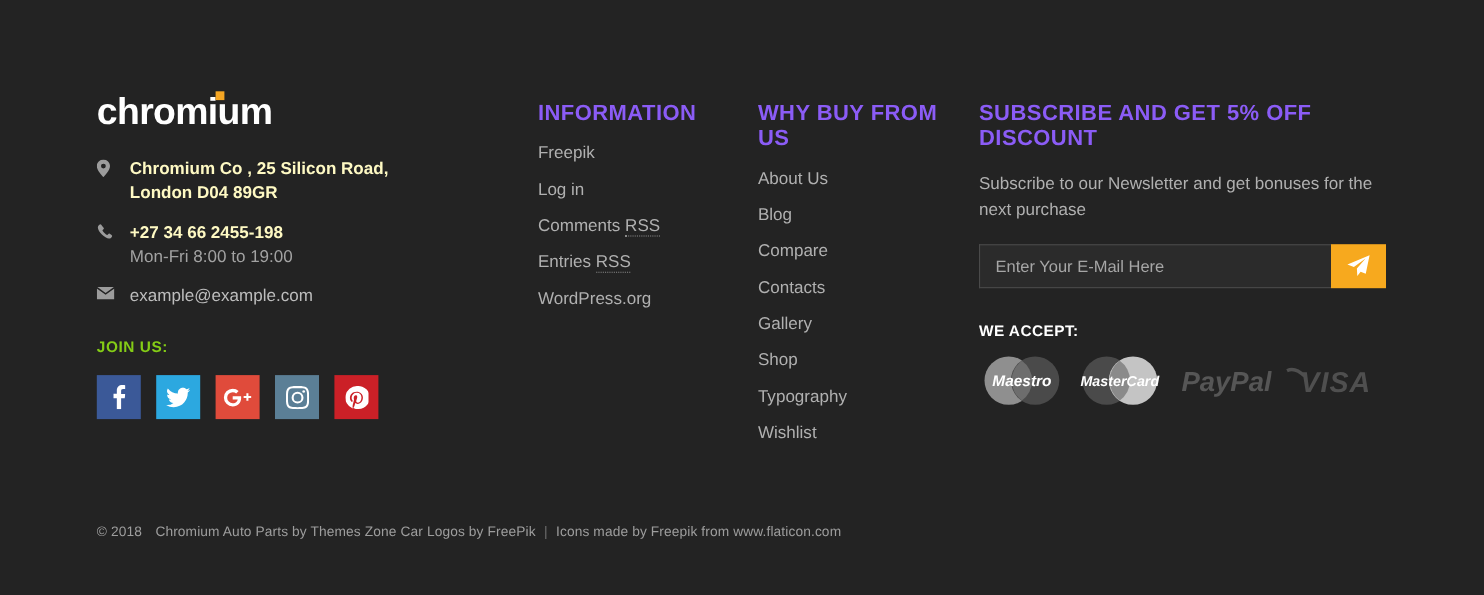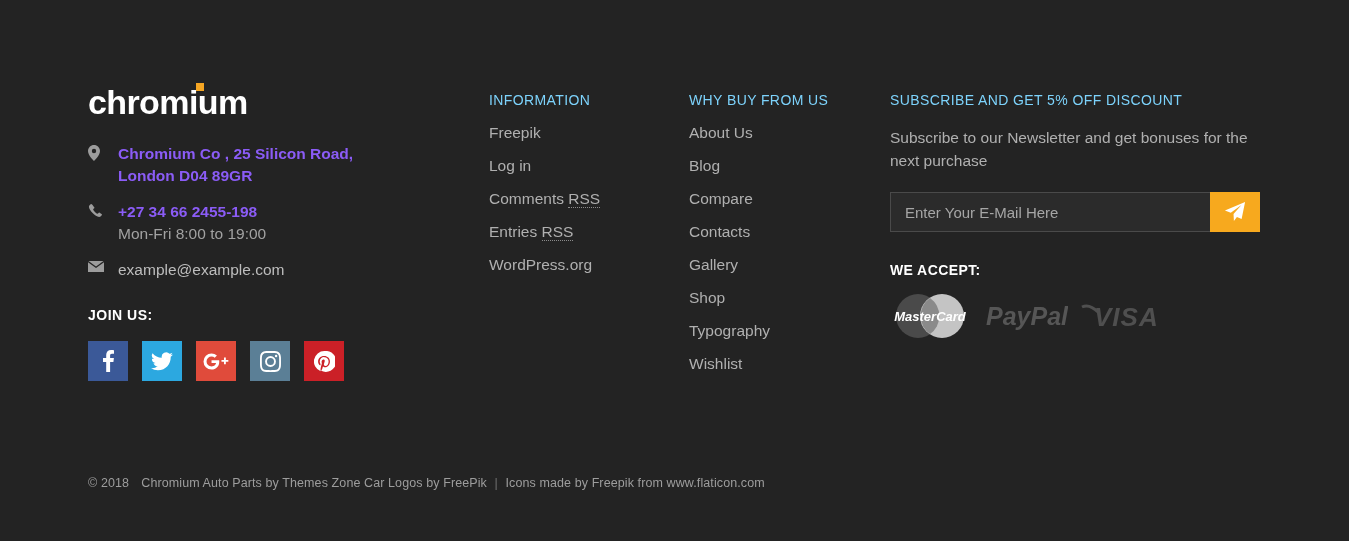--- a/index.html
+++ b/index.html
@@ -16,33 +16,33 @@
   .logo { font-size: 34px; font-weight: 700; color: #ffffff; letter-spacing: -0.6px;
           position: relative; display: inline-block; line-height: 1.1; }
   .logo .dot-sq { position: absolute; width: 8px; height: 8px; background: #f5a623;
                   left: 108px; top: -1px; }
 
   .contact-list { margin-top: 22px; }
   .contact-row { display: flex; align-items: flex-start; margin-bottom: 14px; }
   .contact-row .ico { width: 30px; flex: 0 0 30px; padding-top: 2px; color: #9a9a9a; }
   .contact-row .ico svg { display: block; fill: #9c9c9c; }
   .contact-body { font-size: 15.5px; line-height: 22px; }
-  .c-strong { color: #8b5cf6; font-weight: 700; }
+  .c-strong { color: #fef9c3; font-weight: 700; }
   .c-muted  { color: #a2a2a2; font-weight: 400; }
   .c-reg    { color: #bdbdbd; font-weight: 400; }
 
-  .join-title { margin-top: 26px; font-size: 14px; font-weight: 700; color: #ffffff;
+  .join-title { margin-top: 26px; font-size: 14px; font-weight: 700; color: #84cc16;
                 letter-spacing: 0.5px; }
   .social-row { margin-top: 18px; display: flex; gap: 14px; }
   .social { width: 40px; height: 40px; display: flex; align-items: center;
             justify-content: center; cursor: pointer; }
   .social svg { display: block; fill: #ffffff; }
 
   
-  .col-head { font-size: 14px; font-weight: 400; color: #7dd3fc; letter-spacing: 0.4px;
+  .col-head { font-size: 20px; font-weight: 700; color: #8b5cf6; letter-spacing: 0.4px;
               text-transform: uppercase; }
   .link-list { margin-top: 16px; }
   .link-list a { display: block; font-size: 15.5px; color: #b0b0b0; text-decoration: none;
                  margin-bottom: 16px; line-height: 1.1; cursor: pointer; }
   .link-list a abbr { text-decoration: none; border-bottom: 1px dotted #8b8b8b;
                       cursor: help; }
   .col-info { position: absolute; left: 489px; top: 92px; width: 180px; }
   .col-why  { position: absolute; left: 689px; top: 92px; width: 180px; }
 
   
@@ -206,20 +206,28 @@
               <path d="M23 1.2 1 10.4l6.4 2.5L19 4.4l-8.6 9.9.4 7.4 3.3-4.3 5.1 2.1L23 1.2z"></path>
             </svg>
         </span>
       </button>
     </form>
 
     <div class="accept-title">WE ACCEPT:</div>
 
     <div class="pay-row">
 
+      <span class="pay">
+        <svg width="78" height="48" viewBox="0 0 78 48">
+          <circle cx="27" cy="24" r="22" fill="#8f8f8f"></circle>
+          <circle cx="51" cy="24" r="22" fill="#4a4a4a"></circle>
+          <path d="M39 6a22 22 0 0 0 0 36 22 22 0 0 0 0-36z" fill="#6d6d6d"></path>
+          <text x="39" y="29" font-family="Liberation Sans, sans-serif" font-size="14" font-weight="700" font-style="italic" fill="#ffffff" text-anchor="middle">Maestro</text>
+        </svg>
+      </span>
 
       <span class="pay">
         <svg width="80" height="48" viewBox="0 0 80 48">
           <circle cx="28" cy="24" r="22" fill="#4a4a4a"></circle>
           <circle cx="52" cy="24" r="22" fill="#c4c4c4"></circle>
           <path d="M40 6a22 22 0 0 0 0 36 22 22 0 0 0 0-36z" fill="#8a8a8a"></path>
           <text x="40" y="29" font-family="Liberation Sans, sans-serif" font-size="13" font-weight="700" font-style="italic" fill="#ffffff" text-anchor="middle">MasterCard</text>
         </svg>
       </span>
 

